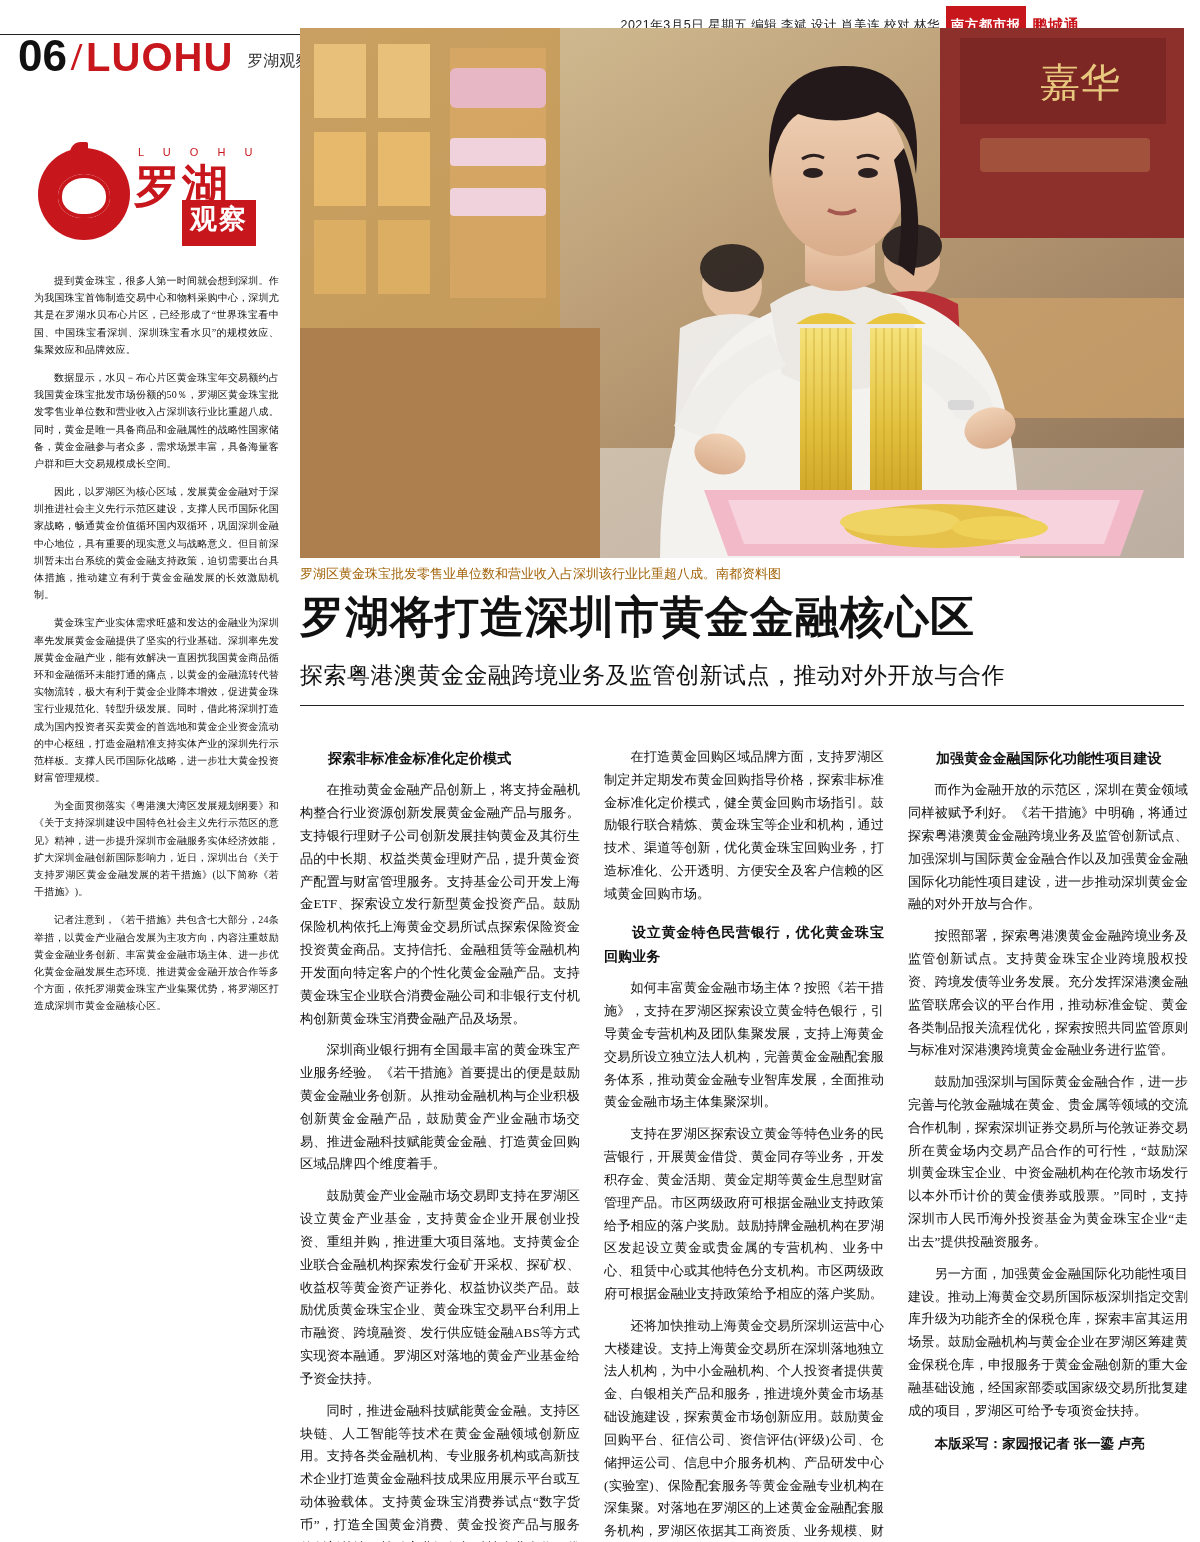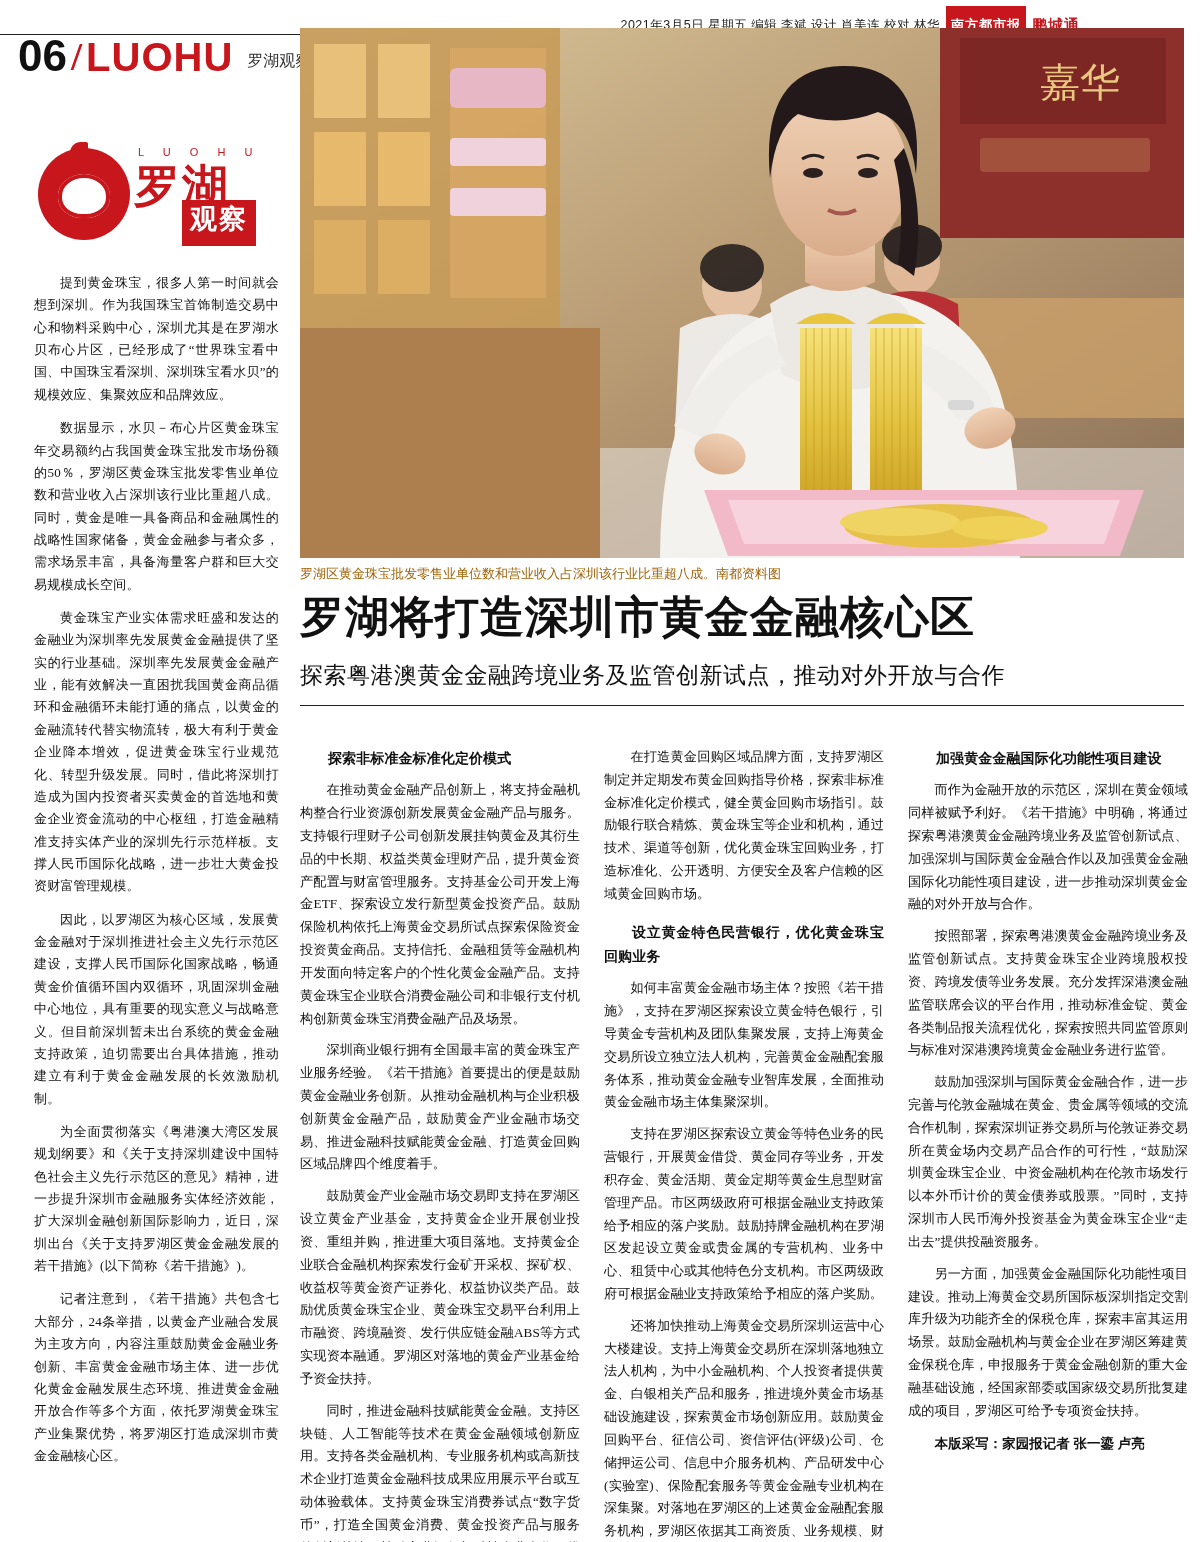--- a/index.html
+++ b/index.html
@@ -63,21 +63,21 @@
   .badge .obs{
     position:absolute;left:108px;top:60px;background:#c8161d;color:#fff;
     font-size:27px;font-weight:bold;padding:1px 8px 9px;letter-spacing:2px;
     font-family:"Liberation Sans","DejaVu Sans",sans-serif;
     margin-left:40px;
   }
 
   
   .intro-col{
     position:absolute;left:34px;top:272px;width:245px;
-    font-size:13px;line-height:1.72;text-align:justify;
+    font-size:10px;line-height:1.72;text-align:justify;
     letter-spacing:.2px;
   }
   .intro-col p{margin:0 0 11px 0;text-indent:2em;}
 
   
   .photo{
     position:absolute;left:300px;top:28px;width:884px;height:530px;
     overflow:hidden;background:#86efac;
   }
   .photo svg{display:block;}
@@ -141,22 +141,22 @@
   <div class="leaf"></div>
   <div class="circle"></div>
   <div class="luohu-en">L U O H U</div>
   <div class="luohu-cn">罗湖</div>
   <div class="obs">观察</div>
 </div>
 
 <div class="intro-col">
   <p>提到黄金珠宝，很多人第一时间就会想到深圳。作为我国珠宝首饰制造交易中心和物料采购中心，深圳尤其是在罗湖水贝布心片区，已经形成了“世界珠宝看中国、中国珠宝看深圳、深圳珠宝看水贝”的规模效应、集聚效应和品牌效应。</p>
   <p>数据显示，水贝－布心片区黄金珠宝年交易额约占我国黄金珠宝批发市场份额的50％，罗湖区黄金珠宝批发零售业单位数和营业收入占深圳该行业比重超八成。同时，黄金是唯一具备商品和金融属性的战略性国家储备，黄金金融参与者众多，需求场景丰富，具备海量客户群和巨大交易规模成长空间。</p>
+  <p>因此，以罗湖区为核心区域，发展黄金金融对于深圳推进社会主义先行示范区建设，支撑人民币国际化国家战略，畅通黄金价值循环国内双循环，巩固深圳金融中心地位，具有重要的现实意义与战略意义。但目前深圳暂未出台系统的黄金金融支持政策，迫切需要出台具体措施，推动建立有利于黄金金融发展的长效激励机制。</p>
   <p>黄金珠宝产业实体需求旺盛和发达的金融业为深圳率先发展黄金金融提供了坚实的行业基础。深圳率先发展黄金金融产业，能有效解决一直困扰我国黄金商品循环和金融循环未能打通的痛点，以黄金的金融流转代替实物流转，极大有利于黄金企业降本增效，促进黄金珠宝行业规范化、转型升级发展。同时，借此将深圳打造成为国内投资者买卖黄金的首选地和黄金企业资金流动的中心枢纽，打造金融精准支持实体产业的深圳先行示范样板。支撑人民币国际化战略，进一步壮大黄金投资财富管理规模。</p>
-  <p>因此，以罗湖区为核心区域，发展黄金金融对于深圳推进社会主义先行示范区建设，支撑人民币国际化国家战略，畅通黄金价值循环国内双循环，巩固深圳金融中心地位，具有重要的现实意义与战略意义。但目前深圳暂未出台系统的黄金金融支持政策，迫切需要出台具体措施，推动建立有利于黄金金融发展的长效激励机制。</p>
   <p>为全面贯彻落实《粤港澳大湾区发展规划纲要》和《关于支持深圳建设中国特色社会主义先行示范区的意见》精神，进一步提升深圳市金融服务实体经济效能，扩大深圳金融创新国际影响力，近日，深圳出台《关于支持罗湖区黄金金融发展的若干措施》(以下简称《若干措施》)。</p>
   <p>记者注意到，《若干措施》共包含七大部分，24条举措，以黄金产业融合发展为主攻方向，内容注重鼓励黄金金融业务创新、丰富黄金金融市场主体、进一步优化黄金金融发展生态环境、推进黄金金融开放合作等多个方面，依托罗湖黄金珠宝产业集聚优势，将罗湖区打造成深圳市黄金金融核心区。</p>
 </div>
 
 <div class="photo">
   <svg width="884" height="530" viewBox="0 0 884 530" xmlns="http://www.w3.org/2000/svg">
     <defs>
       <linearGradient id="bgGold" x1="0" y1="0" x2="1" y2="1">
         <stop offset="0%" stop-color="#d8c49a"></stop>
           <stop offset="50%" stop-color="#b89a73"></stop>

